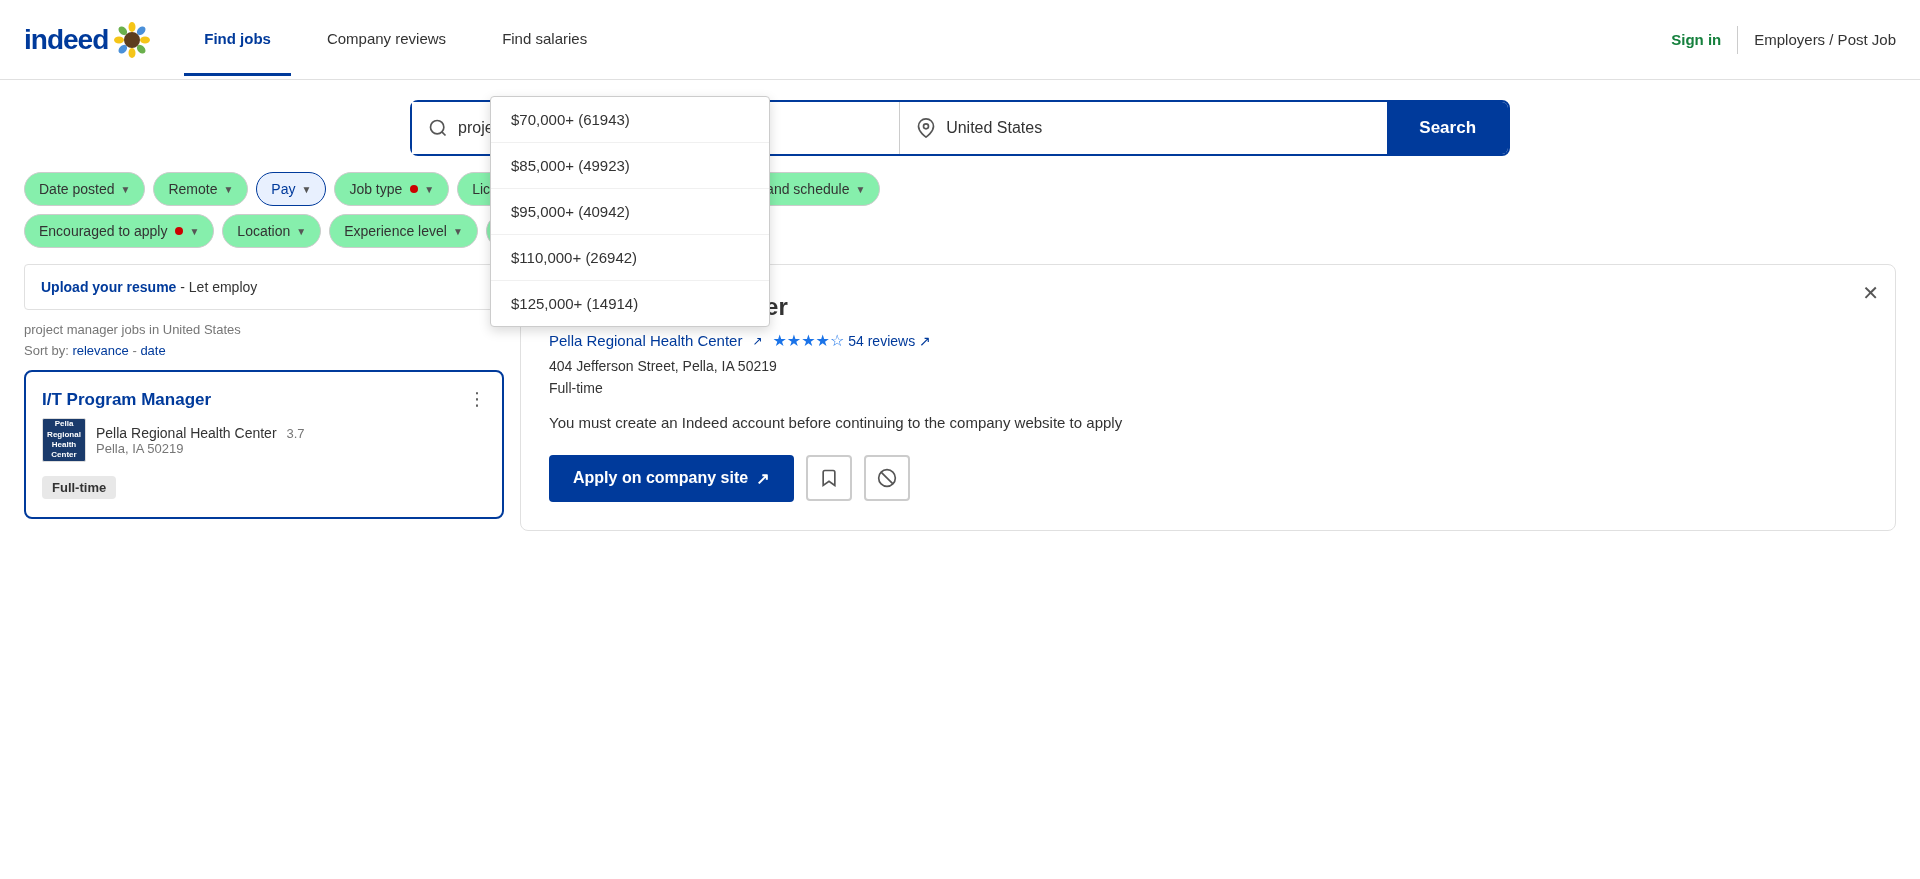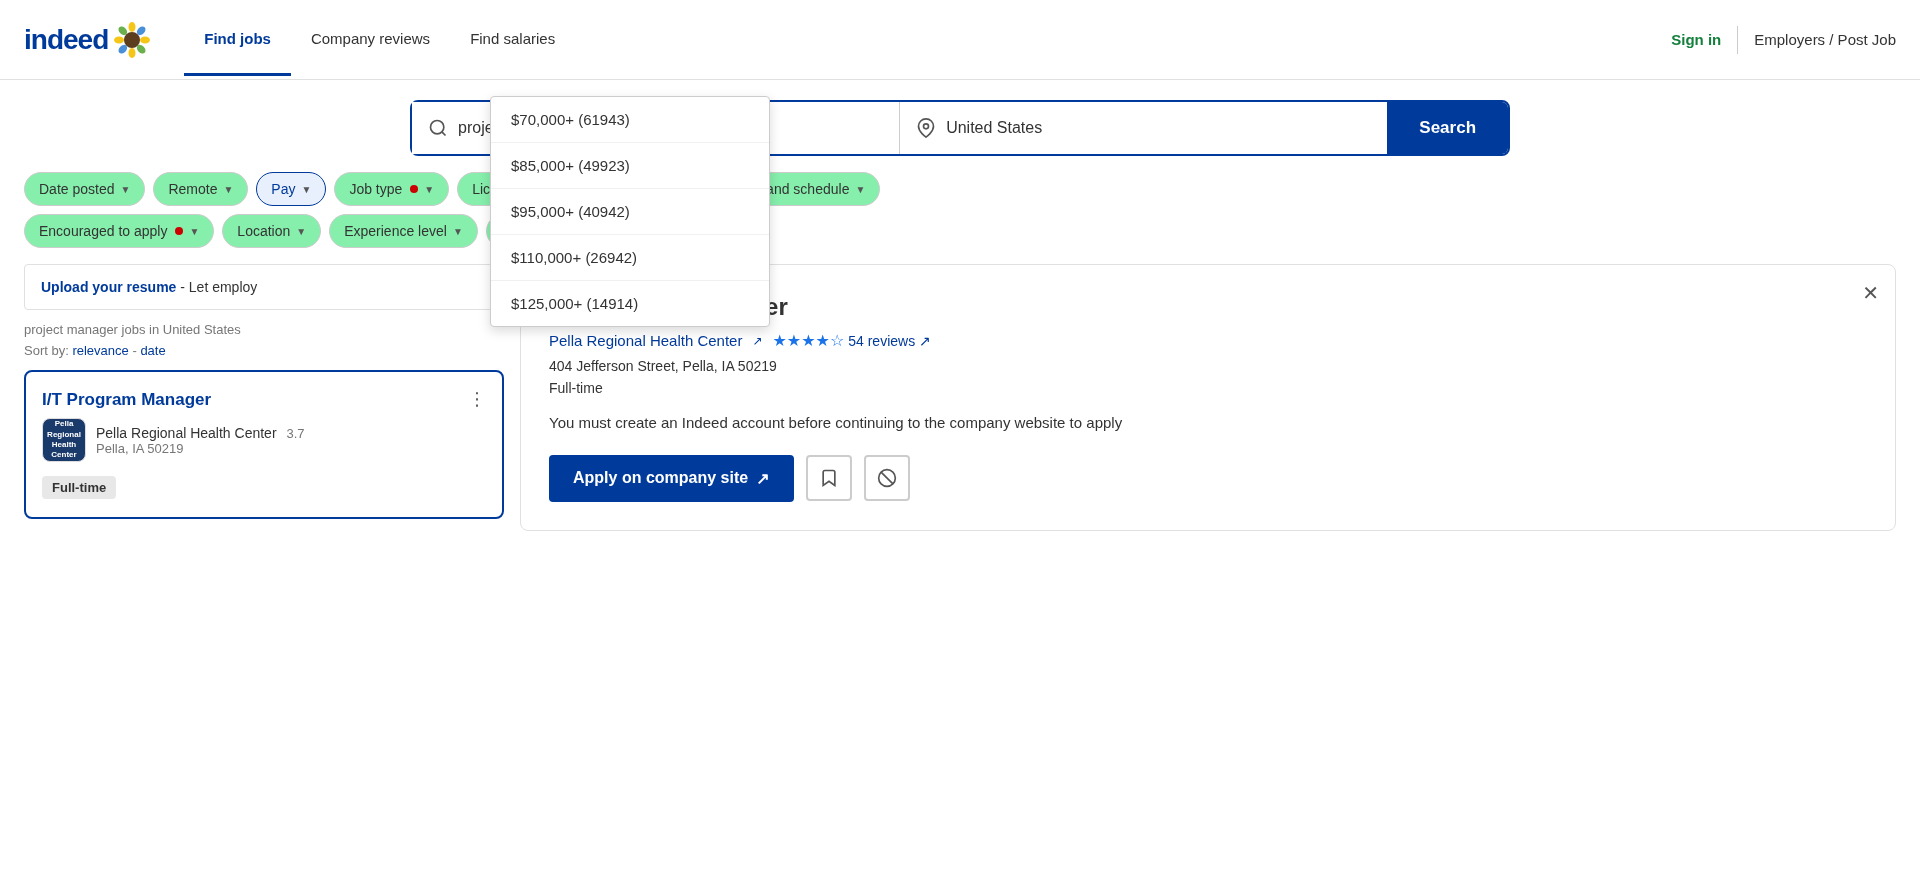--- a/index.html
+++ b/index.html
@@ -26,21 +26,21 @@
       letter-spacing: -1px;
     }
     .logo-flower {
       width: 40px;
       height: 40px;
       margin-left: 4px;
     }
     .nav-links {
       display: flex;
       align-items: center;
-      gap: 0;
+      gap: 16px;
       flex: 1;
     }
     .nav-link {
       padding: 0 20px;
       height: 72px;
       display: flex;
       align-items: center;
       font-size: 15px;
       color: #333;
       text-decoration: none;
@@ -280,21 +280,21 @@
     .job-card-company-row {
       display: flex;
       align-items: center;
       gap: 10px;
       margin-bottom: 6px;
     }
     .company-logo {
       width: 44px;
       height: 44px;
       border: 1px solid #ddd;
-      border-radius: 8px;
+      border-radius: 2px;
       background: #1a3a6b;
       display: flex;
       align-items: center;
       justify-content: center;
       color: #fff;
       font-size: 10px;
       font-weight: bold;
       text-align: center;
       line-height: 1.2;
       flex-shrink: 0;

